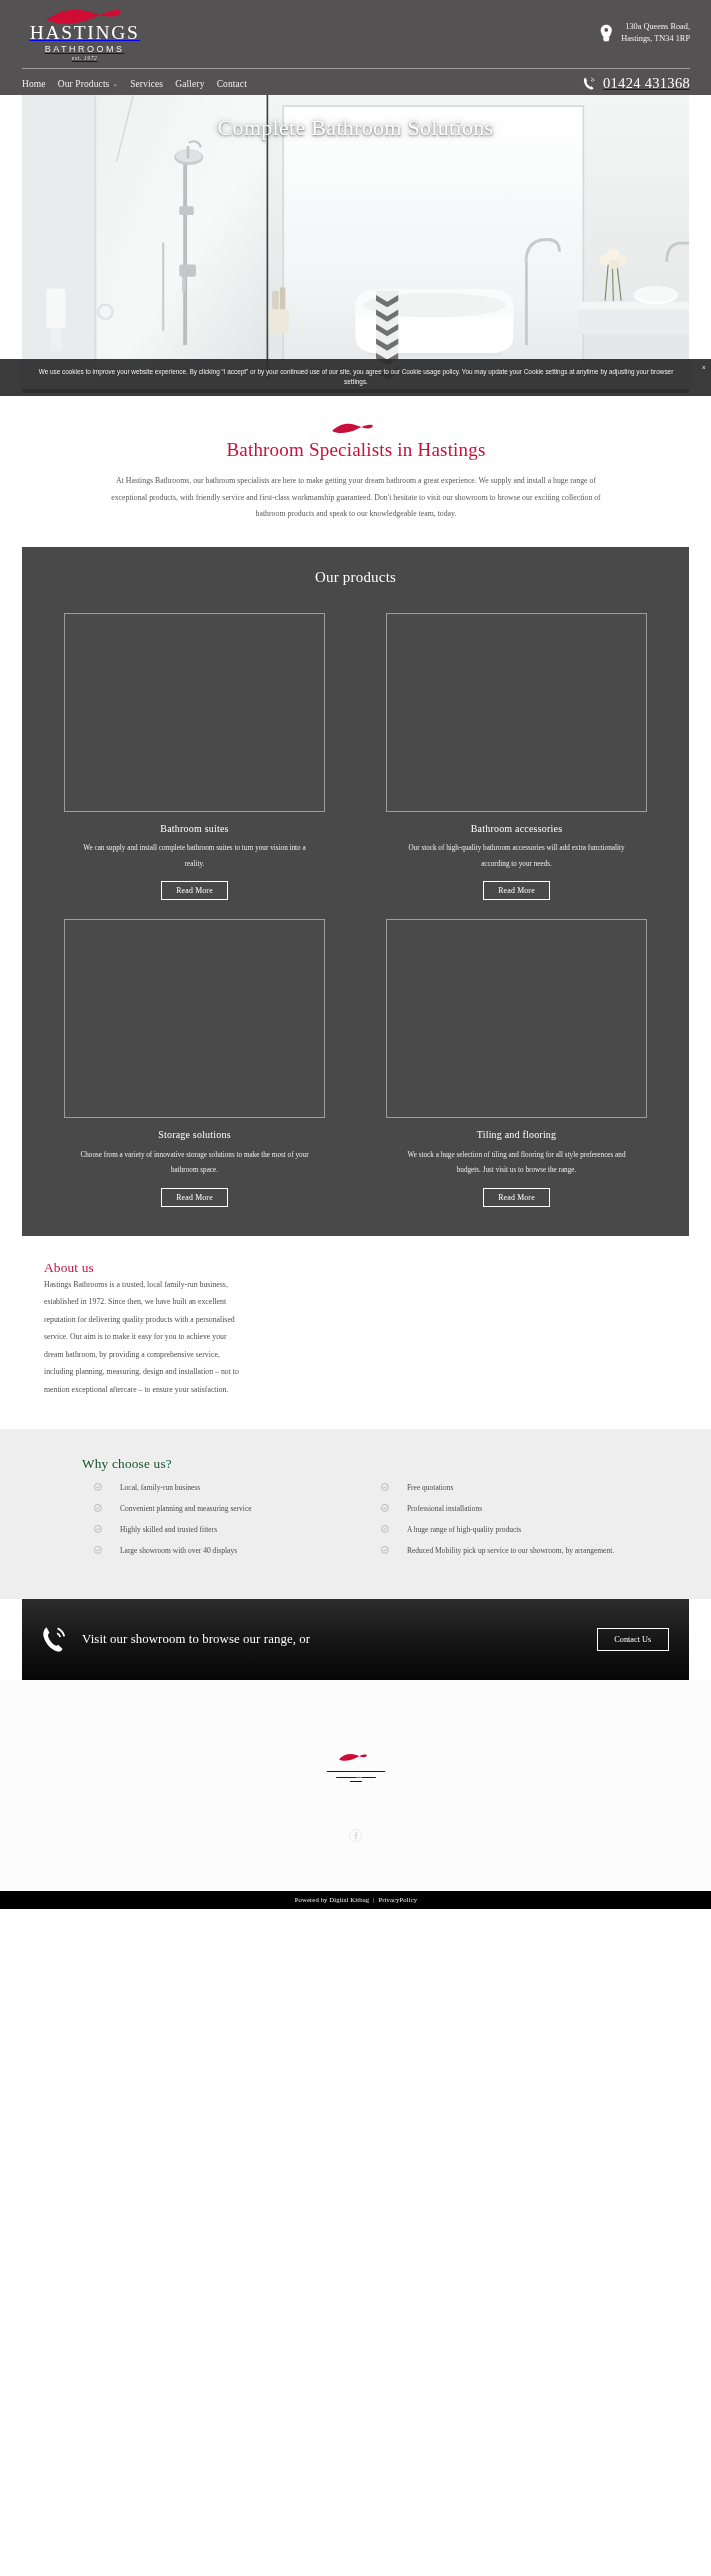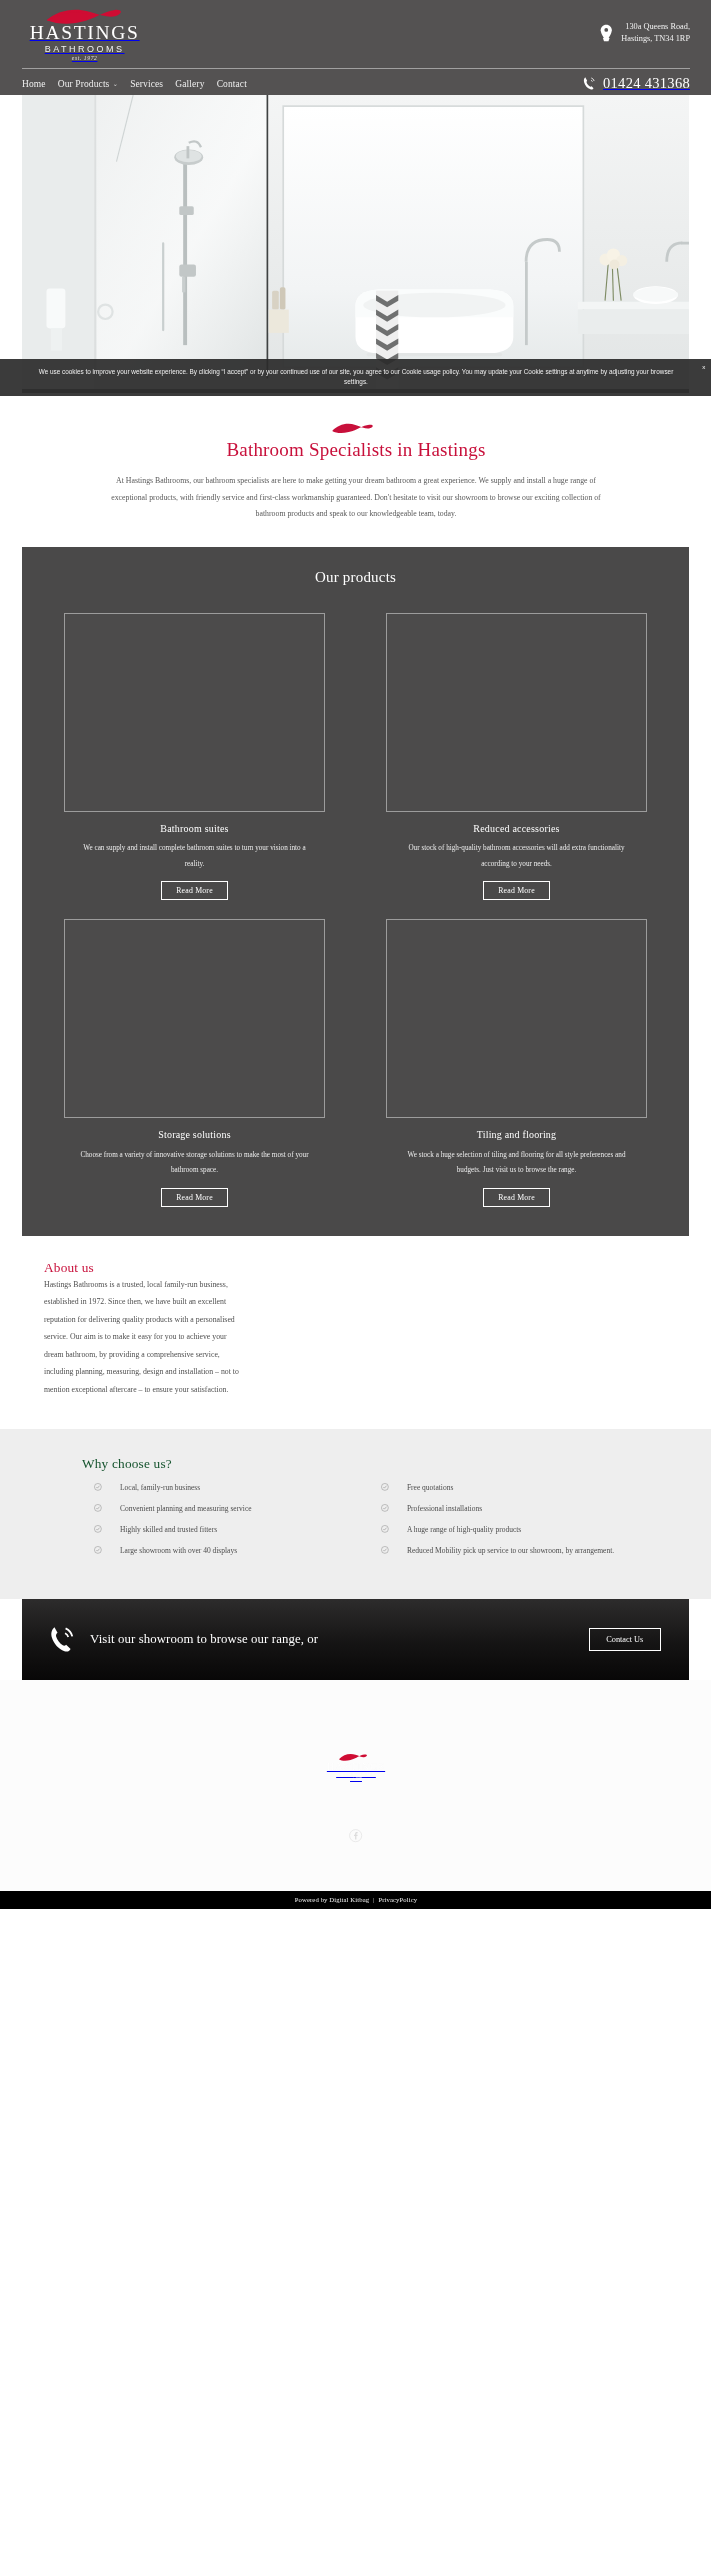--- a/index.html
+++ b/index.html
@@ -293,21 +293,21 @@
   .why-check { width: 7.8px; height: 7.8px; flex: none; margin-top: 1.7px; }
 
   
   .cta {
     width: 667px;
     margin: 0 22px;
     height: 81px;
     background: linear-gradient(180deg, #2d2c2c 0%, #151414 55%, #080707 100%);
     display: flex;
     align-items: center;
-    padding: 0 28px;
+    padding: 0 20px;
   }
   .cta-phone-icon { width: 24.5px; height: 29px; flex: none; margin-right: 15.6px; }
   .cta-text {
     color: #ffffff;
     font-size: 12.8px;
     line-height: 1.45;
     flex: 1;
     letter-spacing: 0.1px;
   }
   .cta-num { color: #c8103b; }
@@ -509,20 +509,21 @@
     </g>
 
     <rect x="44" y="348" width="34" height="72" rx="6" fill="#f8fafa"></rect>
     <rect x="52" y="420" width="20" height="40" fill="#eef1f1"></rect>
     <circle cx="150" cy="390" r="13" fill="none" stroke="#dfe3e3" stroke-width="4"></circle>
 
     <rect x="450" y="352" width="12" height="34" rx="3" fill="#d8d2c4"></rect>
     <rect x="464" y="346" width="10" height="40" rx="3" fill="#cfc8b8"></rect>
     <rect x="444" y="386" width="36" height="42" fill="#ece8dc"></rect>
   </svg>
+  <div class="hero-title">Complete Bathroom Solutions</div>
   <div class="hero-footbar"></div>
 </div>
 
 <div class="cookie-bar">
   <span class="cookie-close">x</span>
   <span>We use cookies to improve your website experience. By clicking “I accept” or by your continued use of our site, you agree to our Cookie usage policy. You may update your Cookie settings at anytime by adjusting your browser settings.</span>
 </div>
 
 <div class="specialists">
   <svg class="swoosh-sm" viewBox="0 0 96 26">
@@ -538,21 +539,21 @@
 
     <div class="prod-card">
       <div class="prod-img"></div>
       <div class="prod-name">Bathroom suites</div>
       <div class="prod-desc">We can supply and install complete bathroom suites to turn your vision into a reality.</div>
       <button class="prod-btn">Read More</button>
     </div>
 
     <div class="prod-card">
       <div class="prod-img"></div>
-      <div class="prod-name">Reduced accessories</div>
+      <div class="prod-name">Bathroom accessories</div>
       <div class="prod-desc">Our stock of high-quality bathroom accessories will add extra functionality according to your needs.</div>
       <button class="prod-btn">Read More</button>
     </div>
 
     <div class="prod-card">
       <div class="prod-img"></div>
       <div class="prod-name">Storage solutions</div>
       <div class="prod-desc">Choose from a variety of innovative storage solutions to make the most of your bathroom space.</div>
       <button class="prod-btn">Read More</button>
     </div>

